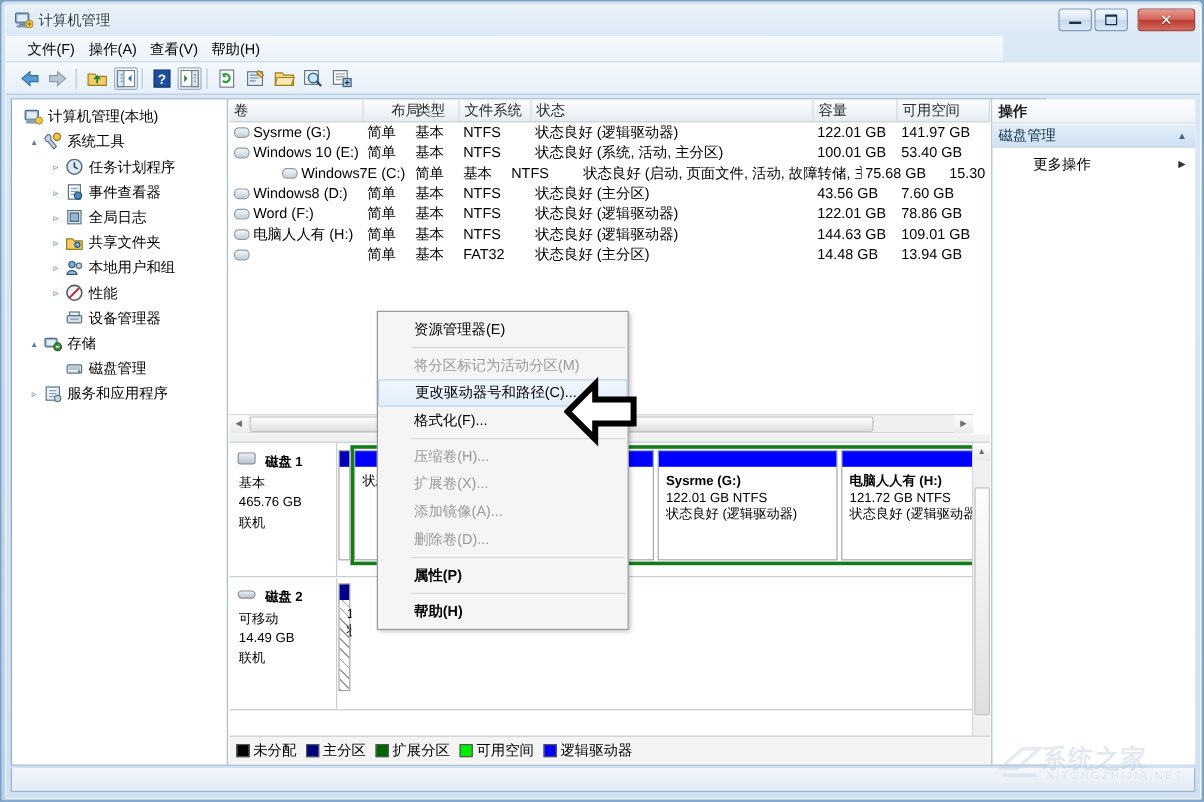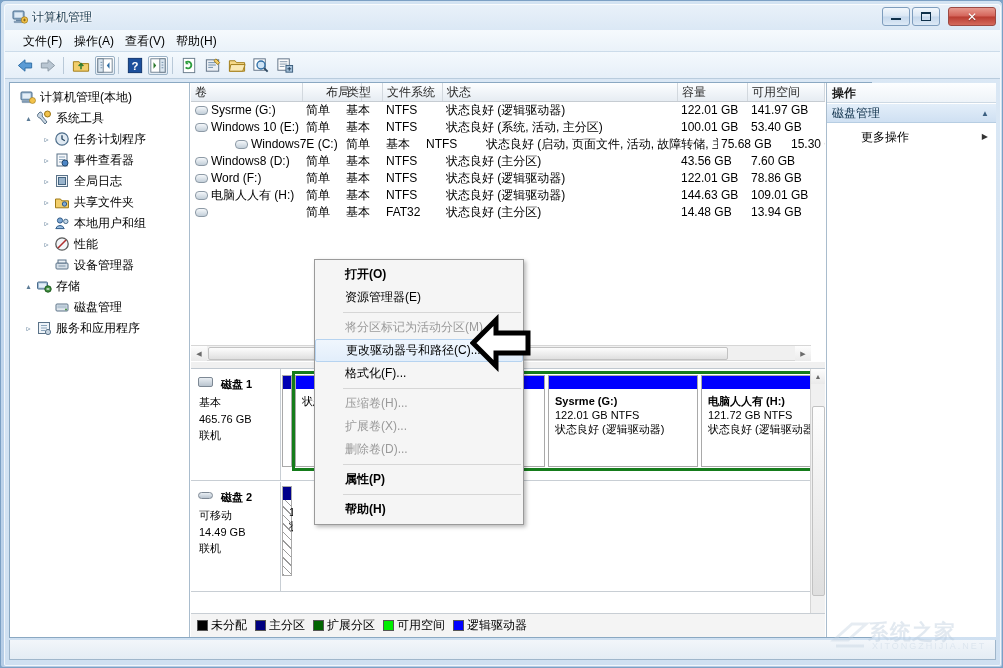--- a/index.html
+++ b/index.html
@@ -55,21 +55,21 @@
     position: absolute; left: 0; right: 0; top: 0; bottom: 0;
     display: flex; align-items: center; justify-content: center;
     font-size: 11px; color: #10314a; line-height: 1;
   }
   #btn-close .winbtn-glyph { color: #fff; font-size: 12px; font-weight: bold; text-shadow: 0 1px 1px rgba(0,0,0,.4); }
   .minbar { width: 10px; height: 3px; border-bottom: 2px solid #10314a; margin-top: 4px; }
   .maxbox { width: 10px; height: 9px; border: 1px solid #10314a; border-top-width: 2px; }
 
   
   #menubar {
-    position: absolute; left: 1px; top: 26px; width: 995px; height: 22px;
+    position: absolute; left: 1px; top: 26px; width: 831px; height: 22px;
     background: linear-gradient(to bottom, #f6fafd, #eaf2f9);
     border-bottom: 1px solid #ccdcea;
   }
   .menu-item {
     position: absolute; top: 3px; height: 17px; line-height: 17px;
     padding: 0 6px; font-size: 12px; color: #000; white-space: nowrap; cursor: default;
   }
 
   
   #toolbar {
@@ -657,29 +657,29 @@
         <div id="act-more">
           <div id="act-more-lbl">更多操作</div>
           <div id="act-more-arrow">▶</div>
         </div>
       </div>
     </div>
 
     <div id="statusbar"></div>
 
     <div id="ctxmenu">
-        <div class="ctx-item bold">打开(O)</div>
         <div class="ctx-item">资源管理器(E)</div>
         <div class="ctx-sep"></div>
         <div class="ctx-item disabled">将分区标记为活动分区(M)</div>
         <div class="ctx-item hl">更改驱动器号和路径(C)...</div>
         <div class="ctx-item">格式化(F)...</div>
         <div class="ctx-sep"></div>
         <div class="ctx-item disabled">压缩卷(H)...</div>
         <div class="ctx-item disabled">扩展卷(X)...</div>
+        <div class="ctx-item disabled">添加镜像(A)...</div>
         <div class="ctx-item disabled">删除卷(D)...</div>
         <div class="ctx-sep"></div>
         <div class="ctx-item bold">属性(P)</div>
         <div class="ctx-sep"></div>
         <div class="ctx-item bold">帮助(H)</div>
       </div>
 
     <svg id="arrow-annot" width="62" height="58" viewBox="0 0 62 58">
       <path d="M3 29 L26 6 L26 19 L58 19 L58 39 L26 39 L26 52 Z" fill="#ffffff" stroke="#000000" stroke-width="5" stroke-linejoin="miter"></path>
     </svg>

